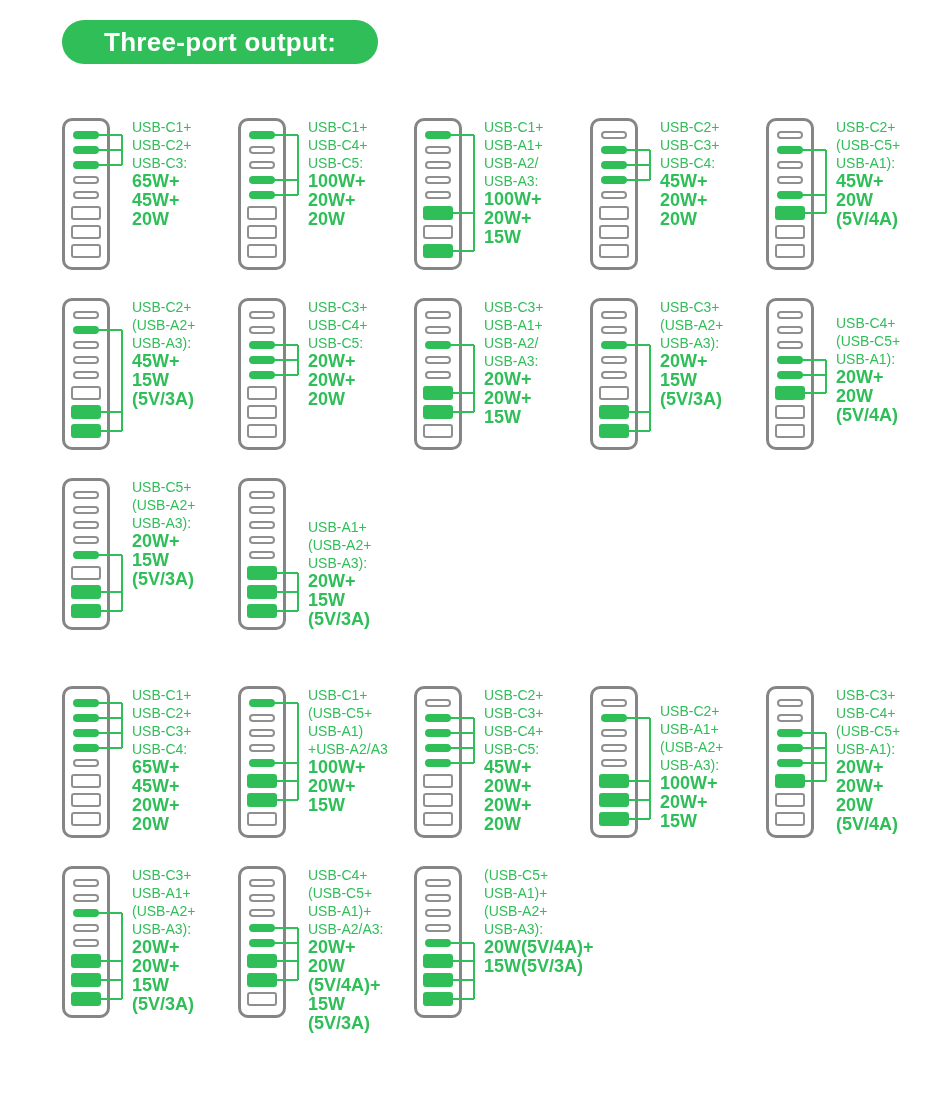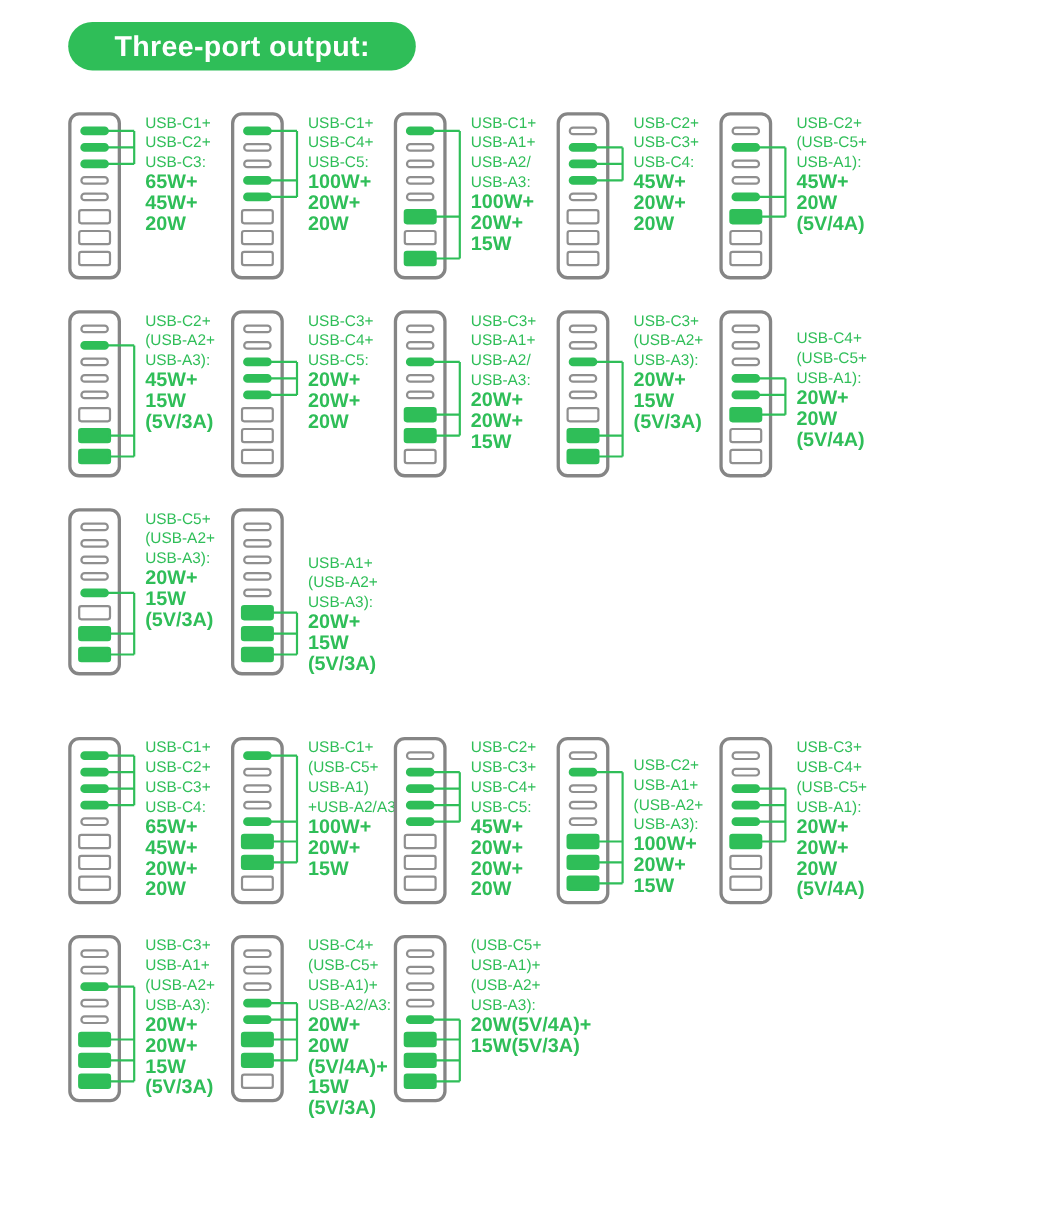--- a/index.html
+++ b/index.html
@@ -7,24 +7,24 @@
     width:950px;height:1110px;box-sizing:border-box;
     background:#ffffff;overflow:hidden;
     padding:20px 0 0 62px;
     font-family:"Liberation Sans",sans-serif;
   }
   .pill-header{
     display:inline-block;height:44px;line-height:44px;padding:0 42px;
     background:#2fbe58;color:#ffffff;font-size:26px;font-weight:bold;
     border-radius:22px;letter-spacing:.3px;
   }
-  section .pill-header{margin-bottom:38px}
+  section .pill-header{margin-bottom:54px}
   #sec-1{margin-top:56px}
   .dev-row{display:flex;align-items:flex-start;margin-bottom:28px}
-  .card{position:relative;width:148px;height:152px;flex:none}
+  .card{position:relative;width:176px;height:152px;flex:none}
   .device{
     position:absolute;left:0;top:0;width:48px;height:152px;box-sizing:border-box;
     border:3px solid #858585;border-radius:10px;background:#fff;
   }
   .slot{position:absolute;box-sizing:border-box;background:#fff;border:2px solid #8f8f8f}
   .slot.pill{left:8px;width:26px;height:8px;border-radius:4px}
   .slot.rect{left:6px;width:30px;height:14px;border-radius:3px}
   .slot.active{background:#2fbe58;border-color:#2fbe58}
   svg.bracket{position:absolute;left:0;top:0;pointer-events:none}
   .label{margin-left:70px}

